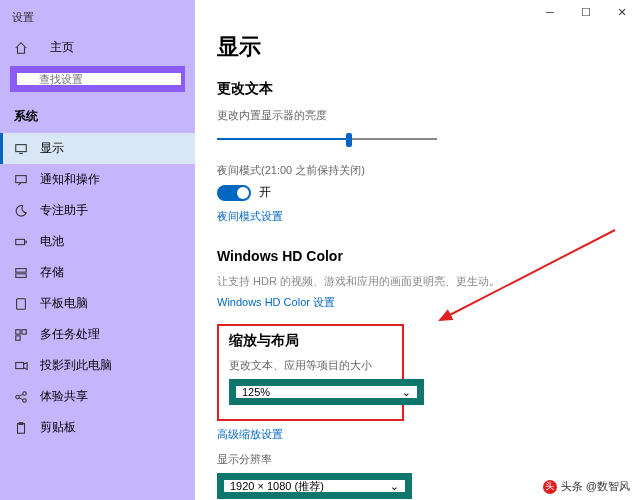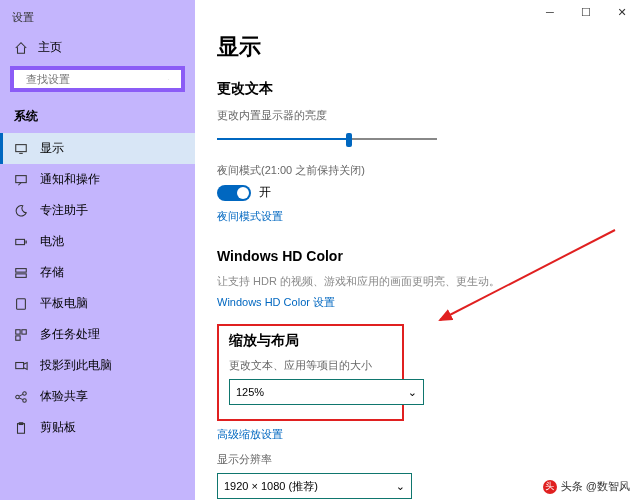--- a/index.html
+++ b/index.html
@@ -1,24 +1,24 @@
 <!DOCTYPE html>
 <html><head>
 <meta charset="utf-8">
 <style>
   * { box-sizing: border-box; margin: 0; padding: 0; }
   body { font-family: "Microsoft YaHei", "Segoe UI", sans-serif; font-size: 12px; color: #000; background: #fff; width: 640px; height: 500px; overflow: hidden; position: relative; }
   .window { display: flex; width: 100%; height: 100%; }
   .sidebar { width: 195px; background: #c4b5fd; display: flex; flex-direction: column; padding-top: 6px; }
   .title-row { display: flex; align-items: center; padding: 4px 12px 8px; }
   .app-title { font-size: 11px; color: #333; }
-  .home-row { display: flex; align-items: center; gap: 10px; padding: 6px 14px 10px; }
+  .home-row { display: flex; align-items: center; gap: 22px; padding: 6px 14px 10px; }
   .icon { width: 14px; height: 14px; display: inline-flex; align-items: center; justify-content: center; }
   .icon svg { stroke: #333; fill: none; stroke-width: 1.2; }
-  .search-box { margin: 0 10px 12px; border: 4px solid #8b5cf6; background: #fff; display: flex; align-items: center; height: 26px; padding: 0 12px; }
+  .search-box { margin: 0 10px 12px; border: 7px solid #8b5cf6; background: #fff; display: flex; align-items: center; height: 26px; padding: 0 22px; }
   .search-box input { border: none; outline: none; flex: 1; font-size: 11px; font-family: inherit; }
   .search-box .icon { margin-left: auto; }
   .group-label { padding: 4px 14px 8px; font-weight: 600; font-size: 12px; }
   .nav-list { display: flex; flex-direction: column; }
   .nav-item { display: flex; align-items: center; gap: 12px; padding: 7px 14px; font-size: 12px; cursor: pointer; position: relative; }
   .nav-item.active { background: #d8e6f6; }
   .nav-item.active::before { content: ""; position: absolute; left: 0; top: 0; bottom: 0; width: 3px; background: #0067c0; }
   .main { flex: 1; position: relative; }
   .caption { position: absolute; top: 0; right: 0; display: flex; }
   .cap-btn { width: 36px; height: 24px; display: flex; align-items: center; justify-content: center; font-size: 11px; color: #333; cursor: pointer; }
@@ -30,21 +30,21 @@
   .slider-track { position: absolute; top: 9px; left: 0; right: 0; height: 2px; background: #888; }
   .slider-fill { position: absolute; top: 9px; left: 0; width: 60%; height: 2px; background: #0067c0; }
   .slider-thumb { position: absolute; top: 4px; left: 60%; width: 6px; height: 14px; background: #0067c0; border-radius: 2px; margin-left: -3px; }
   .toggle-row { display: flex; align-items: center; gap: 8px; margin-bottom: 8px; }
   .toggle { width: 34px; height: 16px; background: #0067c0; border-radius: 8px; position: relative; cursor: pointer; }
   .toggle::after { content: ""; position: absolute; right: 2px; top: 2px; width: 12px; height: 12px; background: #fff; border-radius: 50%; }
   .link { color: #0067c0; font-size: 11px; cursor: pointer; display: inline-block; margin-bottom: 14px; }
   .desc { font-size: 11px; color: #888; margin-bottom: 6px; }
   .section-box { border: 2px solid #e02020; padding: 6px 10px 8px; margin-bottom: 6px; position: relative; width: 187px; }
   .section-box h2 { margin-bottom: 8px; }
-  .select { border: 1px solid #0f766e; height: 26px; width: 195px; display: flex; align-items: center; justify-content: space-between; padding: 0 6px; font-size: 11px; background: #fff; cursor: pointer; margin-bottom: 6px; }
+  .select { border: 7px solid #0f766e; height: 26px; width: 195px; display: flex; align-items: center; justify-content: space-between; padding: 0 6px; font-size: 11px; background: #fff; cursor: pointer; margin-bottom: 6px; }
   .arrow { position: absolute; pointer-events: none; }
   .watermark { position: absolute; bottom: 6px; right: 10px; display: flex; align-items: center; gap: 4px; font-size: 11px; color: #333; }
   .wm-logo { width: 14px; height: 14px; background: #e02020; border-radius: 50%; display: inline-flex; align-items: center; justify-content: center; color: #fff; font-size: 9px; }
 </style>
 </head>
 <body>
 
 <div class="window">
   <div class="sidebar">
     <div class="title-row">

